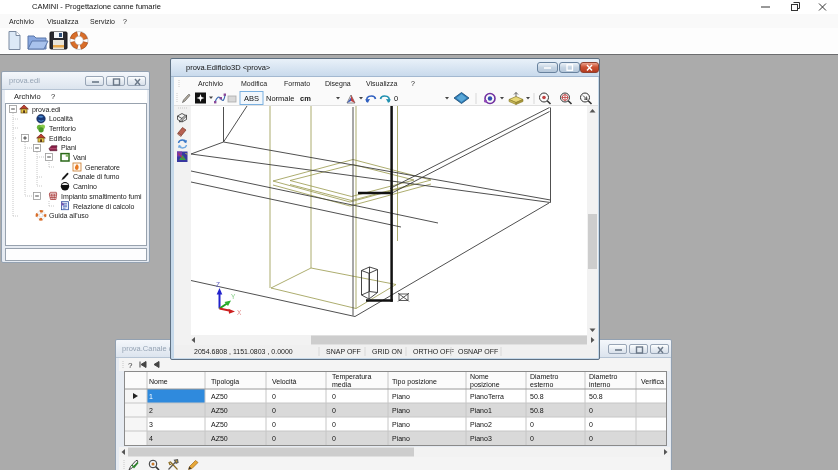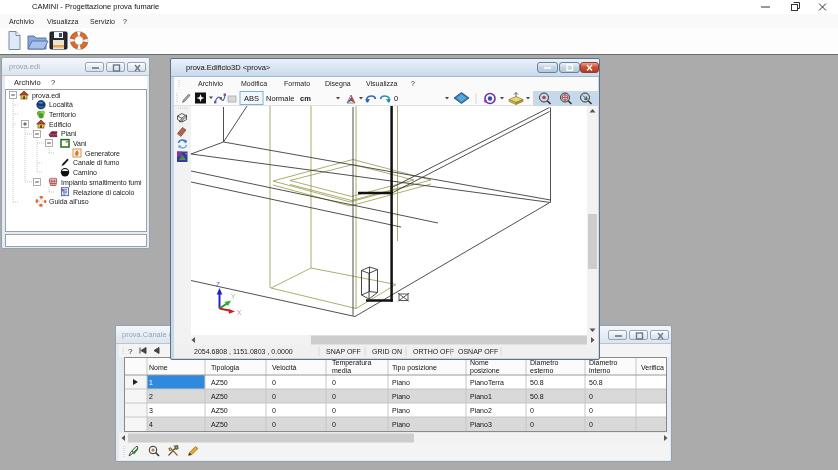--- a/index.html
+++ b/index.html
@@ -8,32 +8,32 @@
 .abs { position:absolute; }
 
 #titlebar { left:0; top:0; width:838px; height:14px; background:#fff; }
 #titletext { left:32px; top:2px; font-size:7.5px; color:#111; }
 #menubar { left:0; top:14px; width:838px; height:14px; background:#f9f9f9; }
 .mmenu { position:absolute; top:3.5px; font-size:7px; color:#222; }
 #toolbar { left:0; top:28px; width:838px; height:25px; background:#fdfdfd; }
 #mdi { left:0; top:54px; width:838px; height:416px; background:#ababab; border-top:1px solid #6c6d6f; }
 
 .win { position:absolute; border:1px solid #8da0b5; border-radius:2px; }
-.win-inactive { background:#e6ebf2; border-color:#93a1b1; }
+.win-inactive { background:#e6ebf2; border-color:#93a1b1;margin-top:14px; }
 .win-active { background:#c6d9ea; border-color:#5f7183; }
 .ctitle { position:absolute; left:0; top:0; right:0; height:18px; font-size:7.5px; }
 .cbtn { position:absolute; width:19px; height:10px; border:1px solid #98a5b6; border-radius:2px;
   background:linear-gradient(#fdfefe,#e9eef4 45%,#d8e0ea); }
 .cbtn svg { position:absolute; left:0; top:0; } .abs svg, .win svg { display:block; }
 </style>
 </head>
 <body>
 
 <div class="abs" id="titlebar"></div>
-<div class="abs" id="titletext">CAMINI - Progettazione prova fumarie</div>
+<div class="abs" id="titletext">CAMINI - Progettazione canne fumarie</div>
 <svg class="abs" style="left:755px;top:0;width:83px;height:14px" viewBox="0 0 83 14">
   <line x1="6" y1="7" x2="15" y2="7" stroke="#333" stroke-width="1"></line>
   <path d="M38.5 2.5 h6 v6 h-1.5" fill="none" stroke="#333" stroke-width="1"></path>
   <rect x="36.5" y="4.5" width="6" height="6" fill="#fff" stroke="#333" stroke-width="1"></rect>
   <path d="M64 3.5 L71 10.5 M71 3.5 L64 10.5" stroke="#333" stroke-width="1" fill="none"></path>
 </svg>
 
 <div class="abs" id="menubar">
   <span class="mmenu" style="left:9px">Archivio</span>
   <span class="mmenu" style="left:47px">Visualizza</span>
@@ -391,21 +391,21 @@
         <line x1="5" y1="3" x2="5" y2="11" stroke="#c8c8c8" stroke-dasharray="1 1"></line>
       </svg>
     <span class="mmenu" style="left:24px;top:3px">Archivio</span>
     <span class="mmenu" style="left:67px;top:3px">Modifica</span>
     <span class="mmenu" style="left:110px;top:3px">Formato</span>
     <span class="mmenu" style="left:151px;top:3px">Disegna</span>
     <span class="mmenu" style="left:192px;top:3px">Visualizza</span>
     <span class="mmenu" style="left:237px;top:3px">?</span>
   </div>
 
-  <div class="abs" style="left:3px;top:32px;width:359px;height:15px;background:#fafafa;border-bottom:1px solid #e0e0e0" id="d3toolbar">
+  <div class="abs" style="left:3px;top:32px;width:424px;height:15px;background:#fafafa;border-bottom:1px solid #e0e0e0" id="d3toolbar">
   <svg width="424" height="15" font-family="Liberation Sans">
     <line x1="3" y1="2" x2="3" y2="12" stroke="#c8c8c8" stroke-dasharray="1 1"></line>
 
     <g transform="translate(8,2)">
           <path d="M0.5 9.5 L1.5 7 L6.5 1.5 q1.5 -0.5 1.2 1.2 L3 8 z" fill="#b8b0a0" stroke="#555" stroke-width="0.7"></path>
         </g>
 
     <g transform="translate(21,1.5)">
           <rect x="0" y="0" width="11" height="11" fill="#111"></rect>
           <path d="M5.5 1.5 L6.5 4.5 L9.5 5.5 L6.5 6.5 L5.5 9.5 L4.5 6.5 L1.5 5.5 L4.5 4.5 z" fill="#fff"></path>

